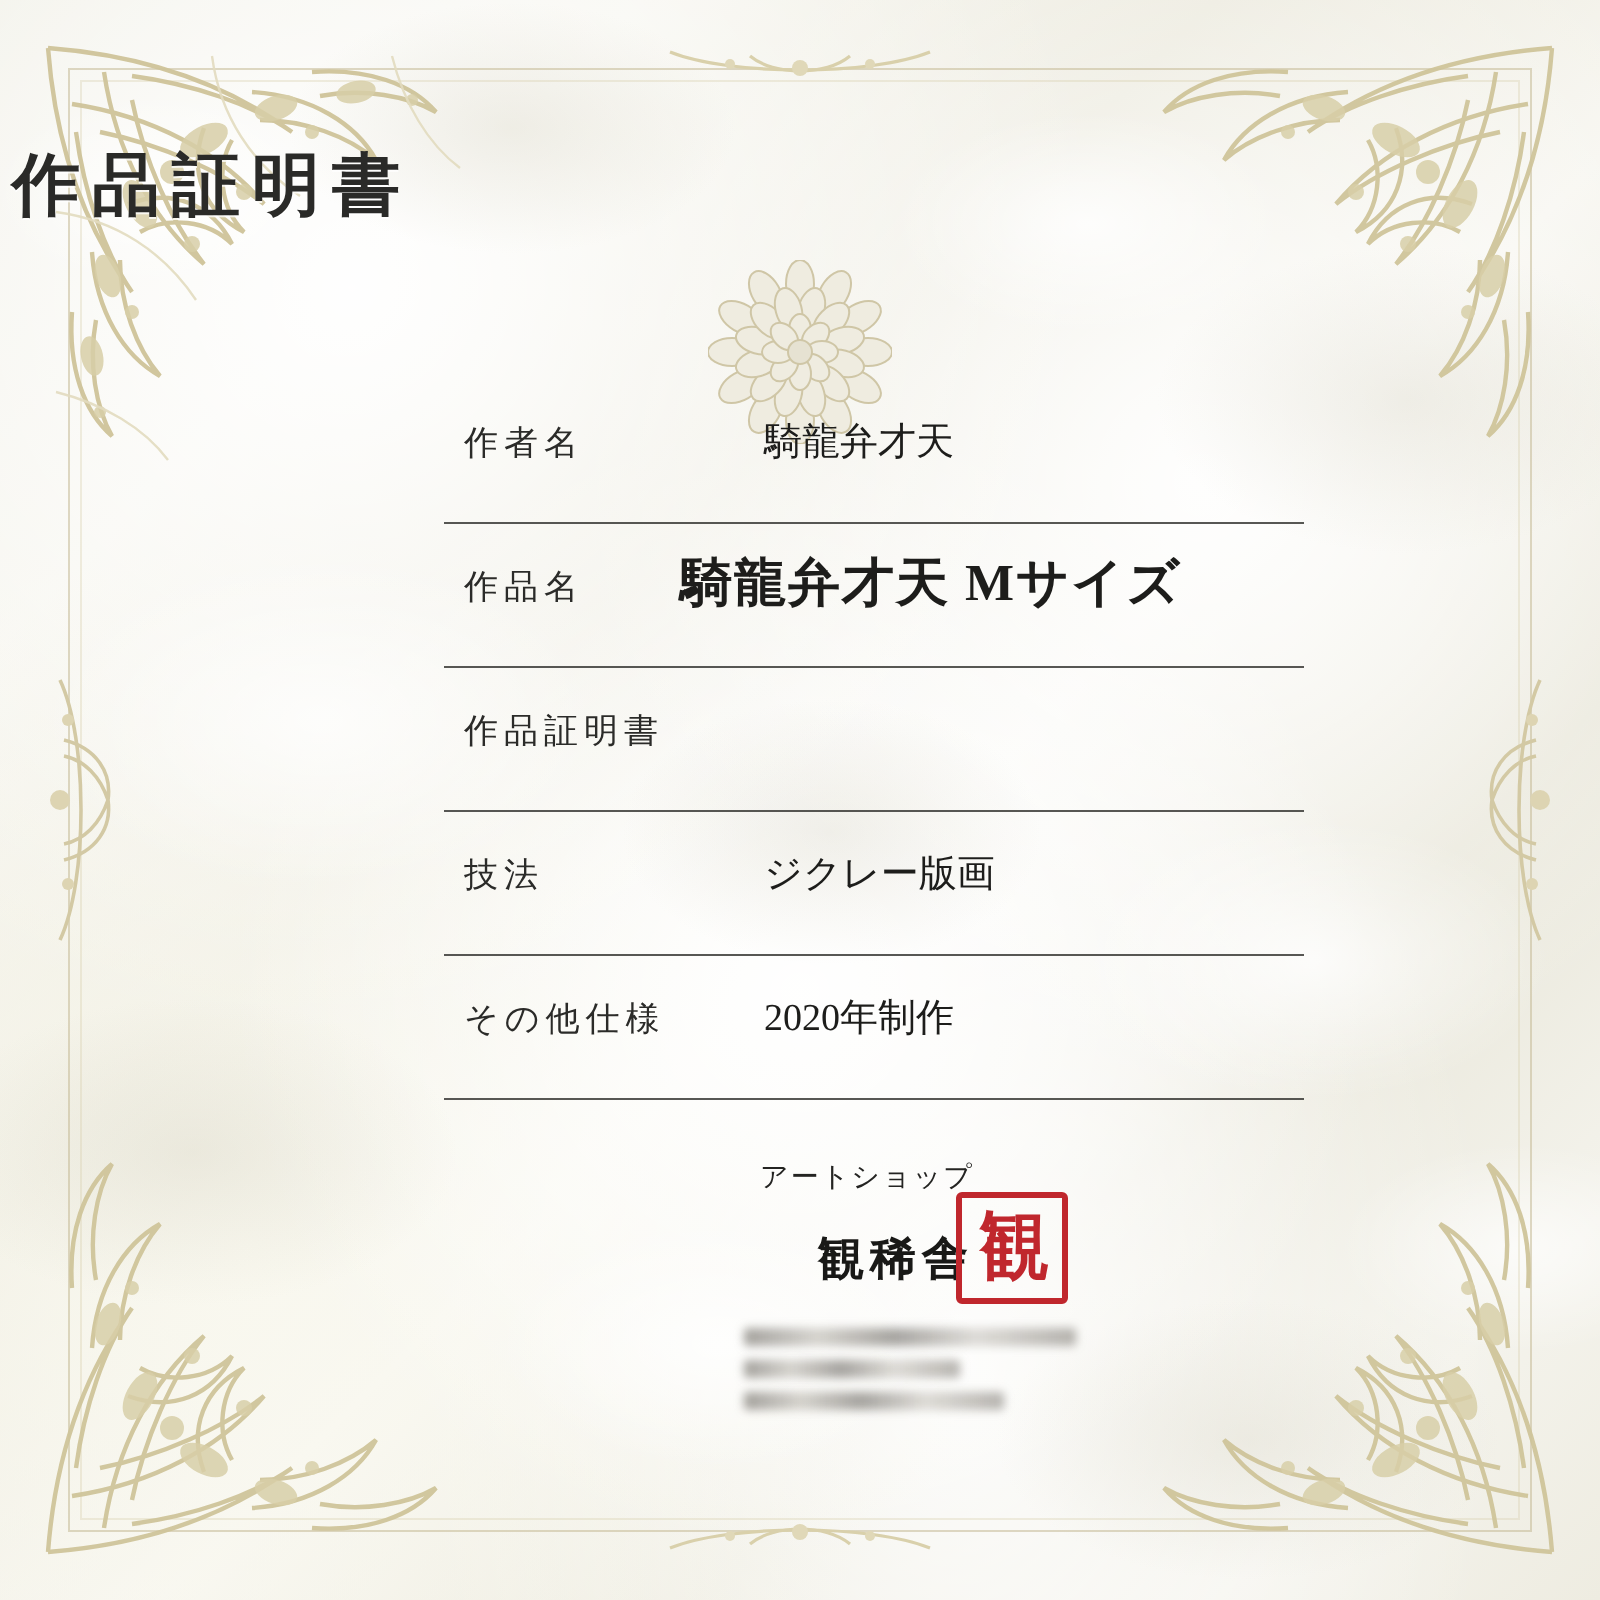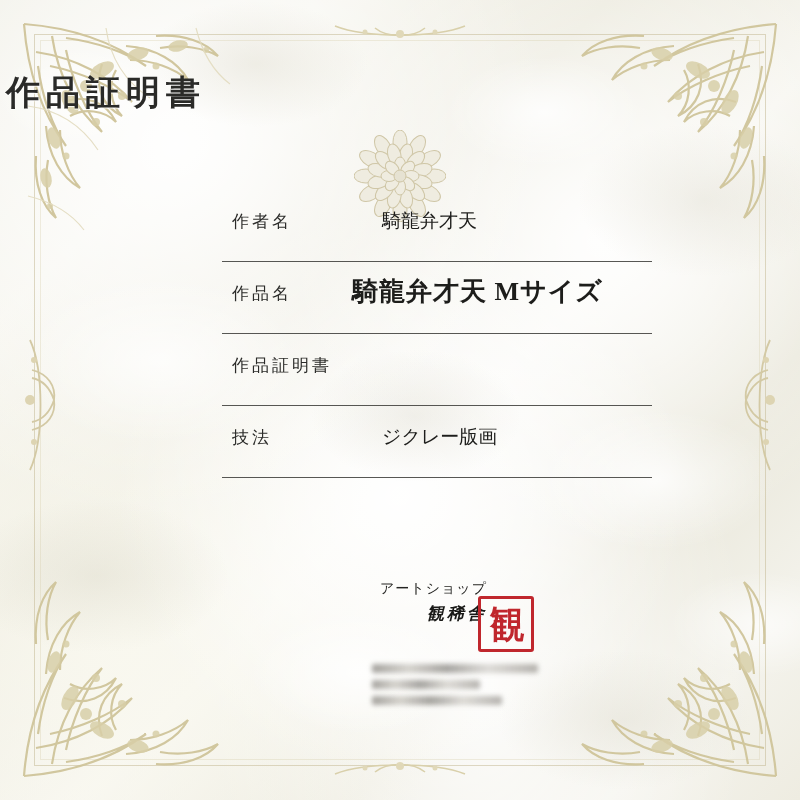--- a/index.html
+++ b/index.html
@@ -132,21 +132,21 @@
     left: 160px;
     top: 8px;
     font-size: 19px;
     color: #1d1d1b;
     white-space: nowrap;
   }
   .field .value.large {
     font-size: 26px;
     font-weight: bold;
     top: 2px;
-    left: 84px;
+    left: 72px;
     letter-spacing: 1px;
     padding-left: 46px;
   }
   .field .rule {
     position: absolute;
     left: 0;
     right: -10px;
     bottom: 10px;
     height: 1px;
     background: #3a3a36;
@@ -168,26 +168,25 @@
     left: 380px;
     top: 580px;
     text-align: right;
   }
   .shop-kind {
     font-size: 14px;
     color: #242422;
     letter-spacing: 1px;
   }
   .shop-name {
-    font-size: 17px;
+    font-size: 23px;
     font-weight: bold;
     color: #191917;
     letter-spacing: 3px;
-    margin-top: 4px;
-    font-style: italic;
+    margin-top: 16px;
   }
 
   
   .seal {
     position: absolute;
     left: 478px;
     top: 596px;
     width: 50px;
     height: 50px;
     border: 3px solid #c0272d;
@@ -482,20 +481,25 @@
       <span class="label">作品証明書</span>
       <span class="rule"></span>
     </div>
 
     <div class="field">
       <span class="label">技法</span>
       <span class="value">ジクレー版画</span>
       <span class="rule"></span>
     </div>
 
+    <div class="field">
+      <span class="label">その他仕様</span>
+      <span class="value">2020年制作</span>
+      <span class="rule"></span>
+    </div>
 
   </div>
 
 
   <div class="signature">
     <div class="shop-kind">アートショップ</div>
     <div class="shop-name">観稀舎</div>
   </div>
 
   <div class="seal">

